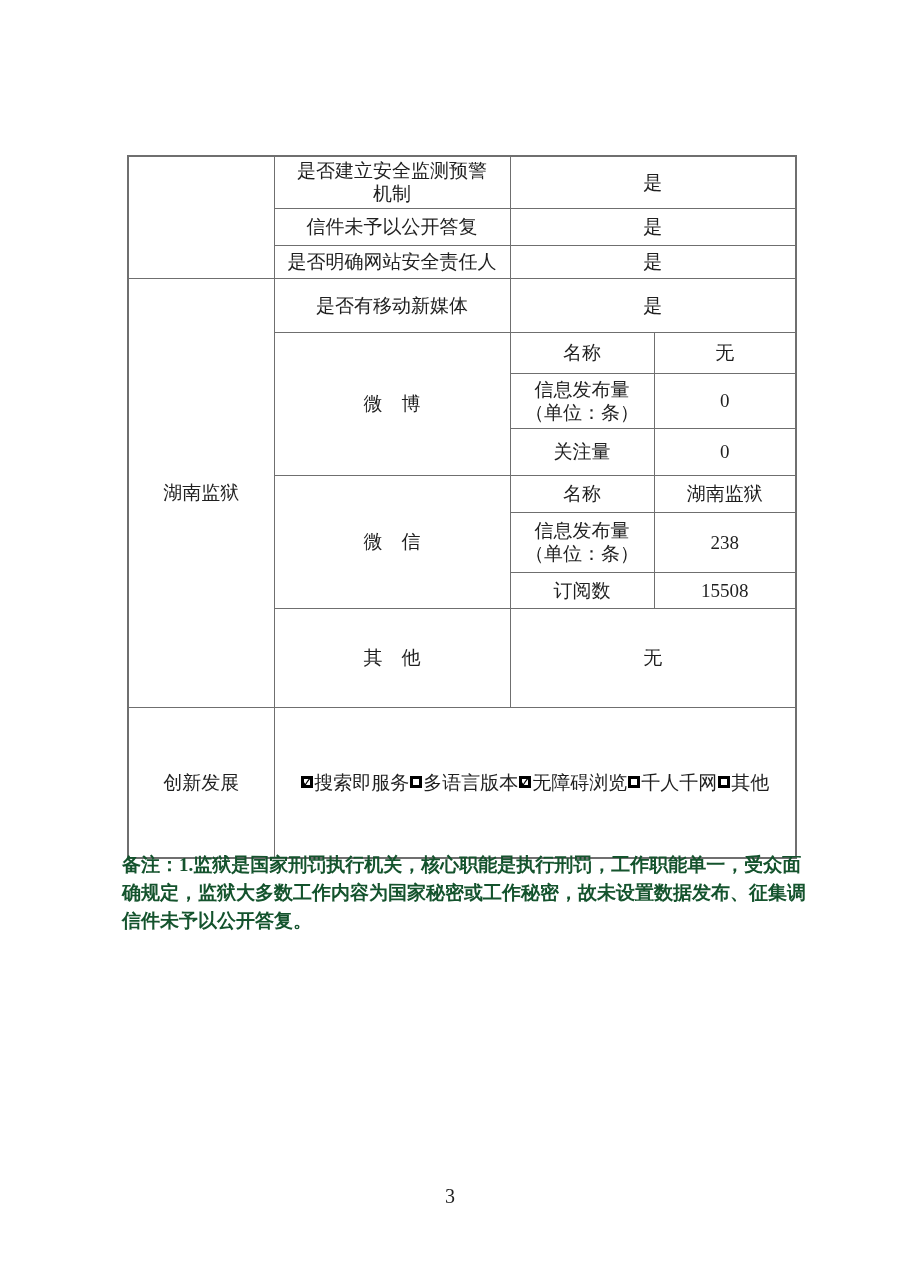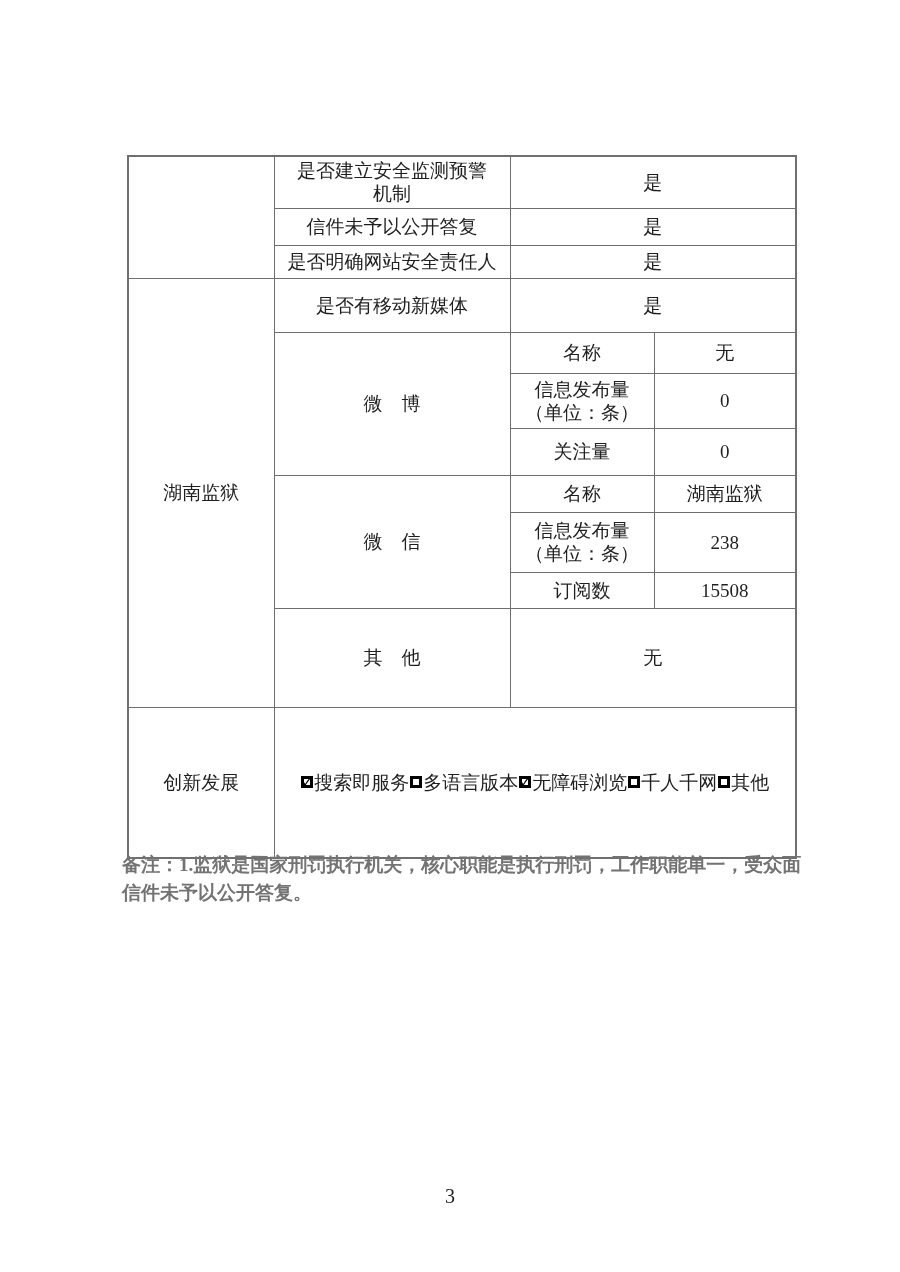--- a/index.html
+++ b/index.html
@@ -68,21 +68,21 @@
 
   
   .note {
     position: absolute;
     left: 122px;
     top: 851px;
     width: 700px;
     font-size: 19px;
     line-height: 28px;
     font-weight: bold;
-    color: #737373;
+    color: #14532d;
   }
   .note div { white-space: nowrap; }
 
   
   .page-number {
     position: absolute;
     left: 0;
     top: 1185px;
     width: 900px;
     text-align: center;
@@ -184,18 +184,19 @@
                 </span>
             </div>
           </td>
         </tr>
       </tbody>
     </table>
   </div>
 
   <div class="note">
     <div>备注：1.监狱是国家刑罚执行机关，核心职能是执行刑罚，工作职能单一，受众面</div>
+    <div>确规定，监狱大多数工作内容为国家秘密或工作秘密，故未设置数据发布、征集调</div>
     <div>信件未予以公开答复。</div>
   </div>
 
   <div class="page-number">3</div>
 
 </div>
 
 </body></html>

